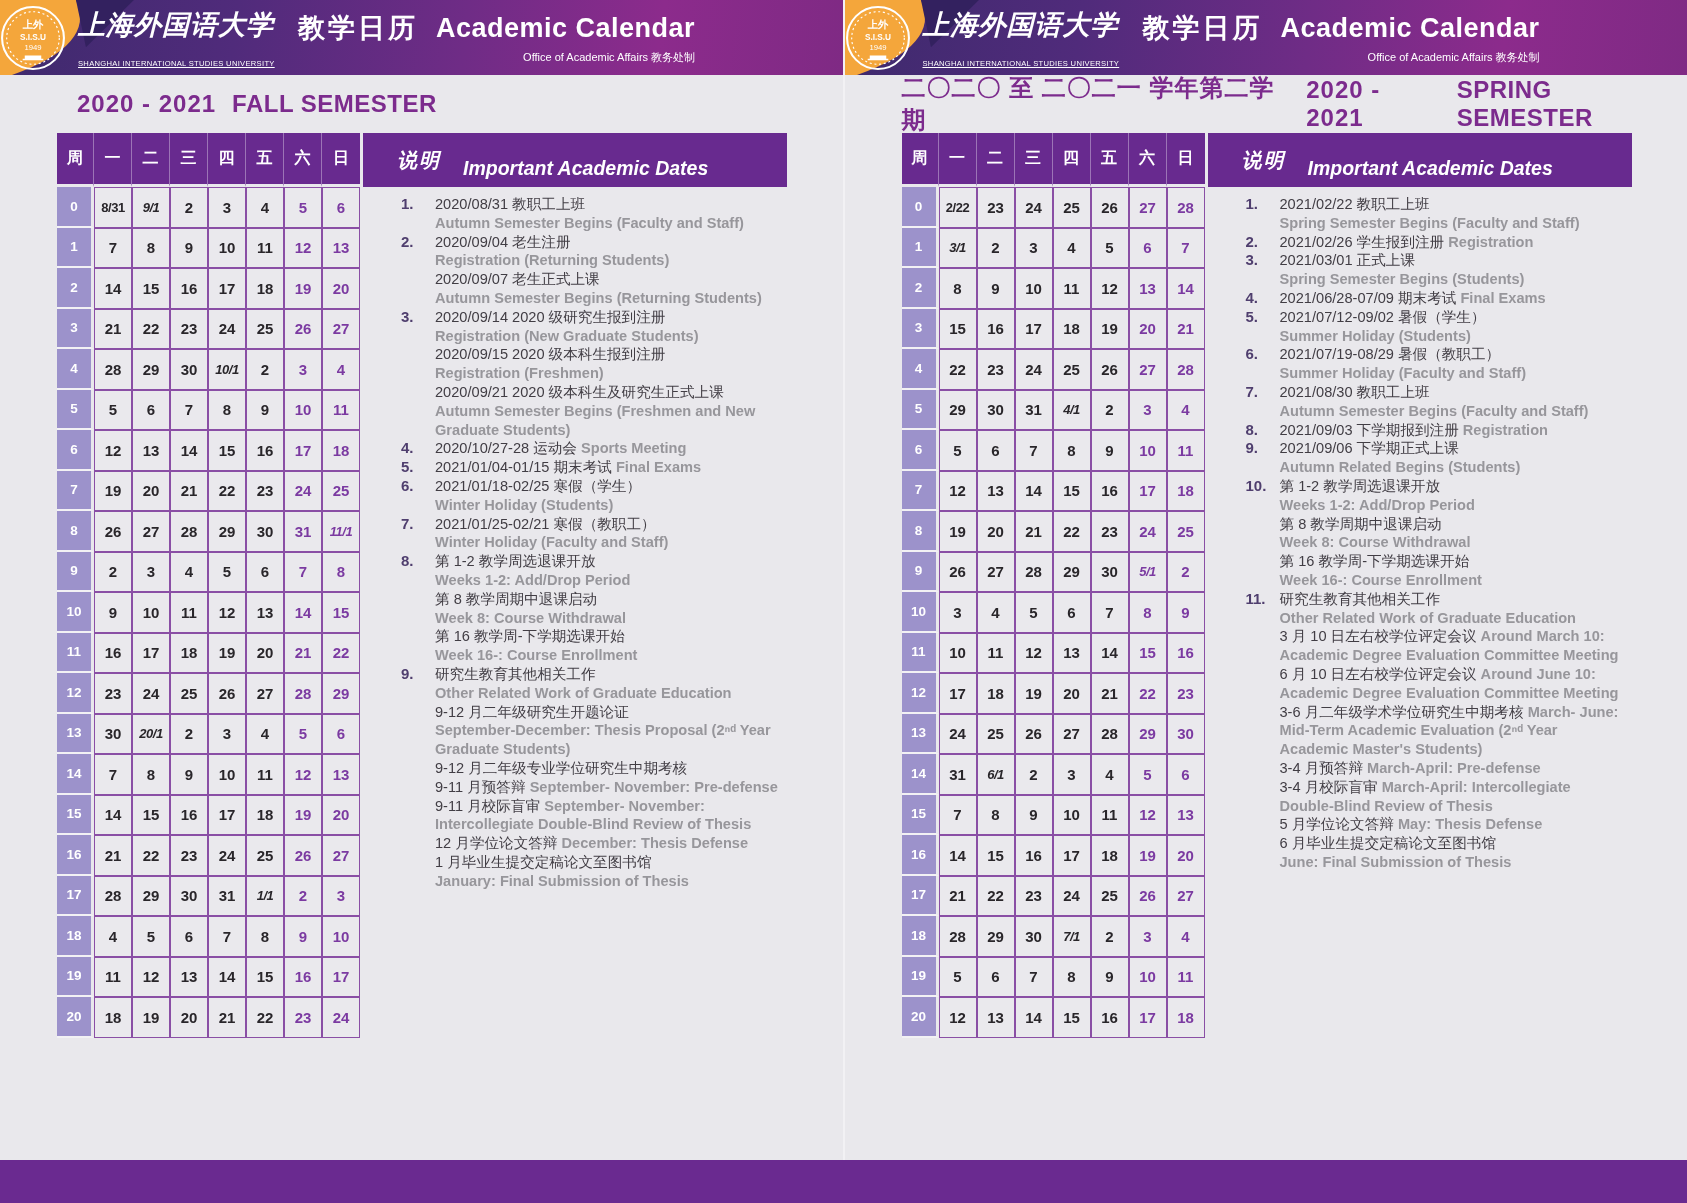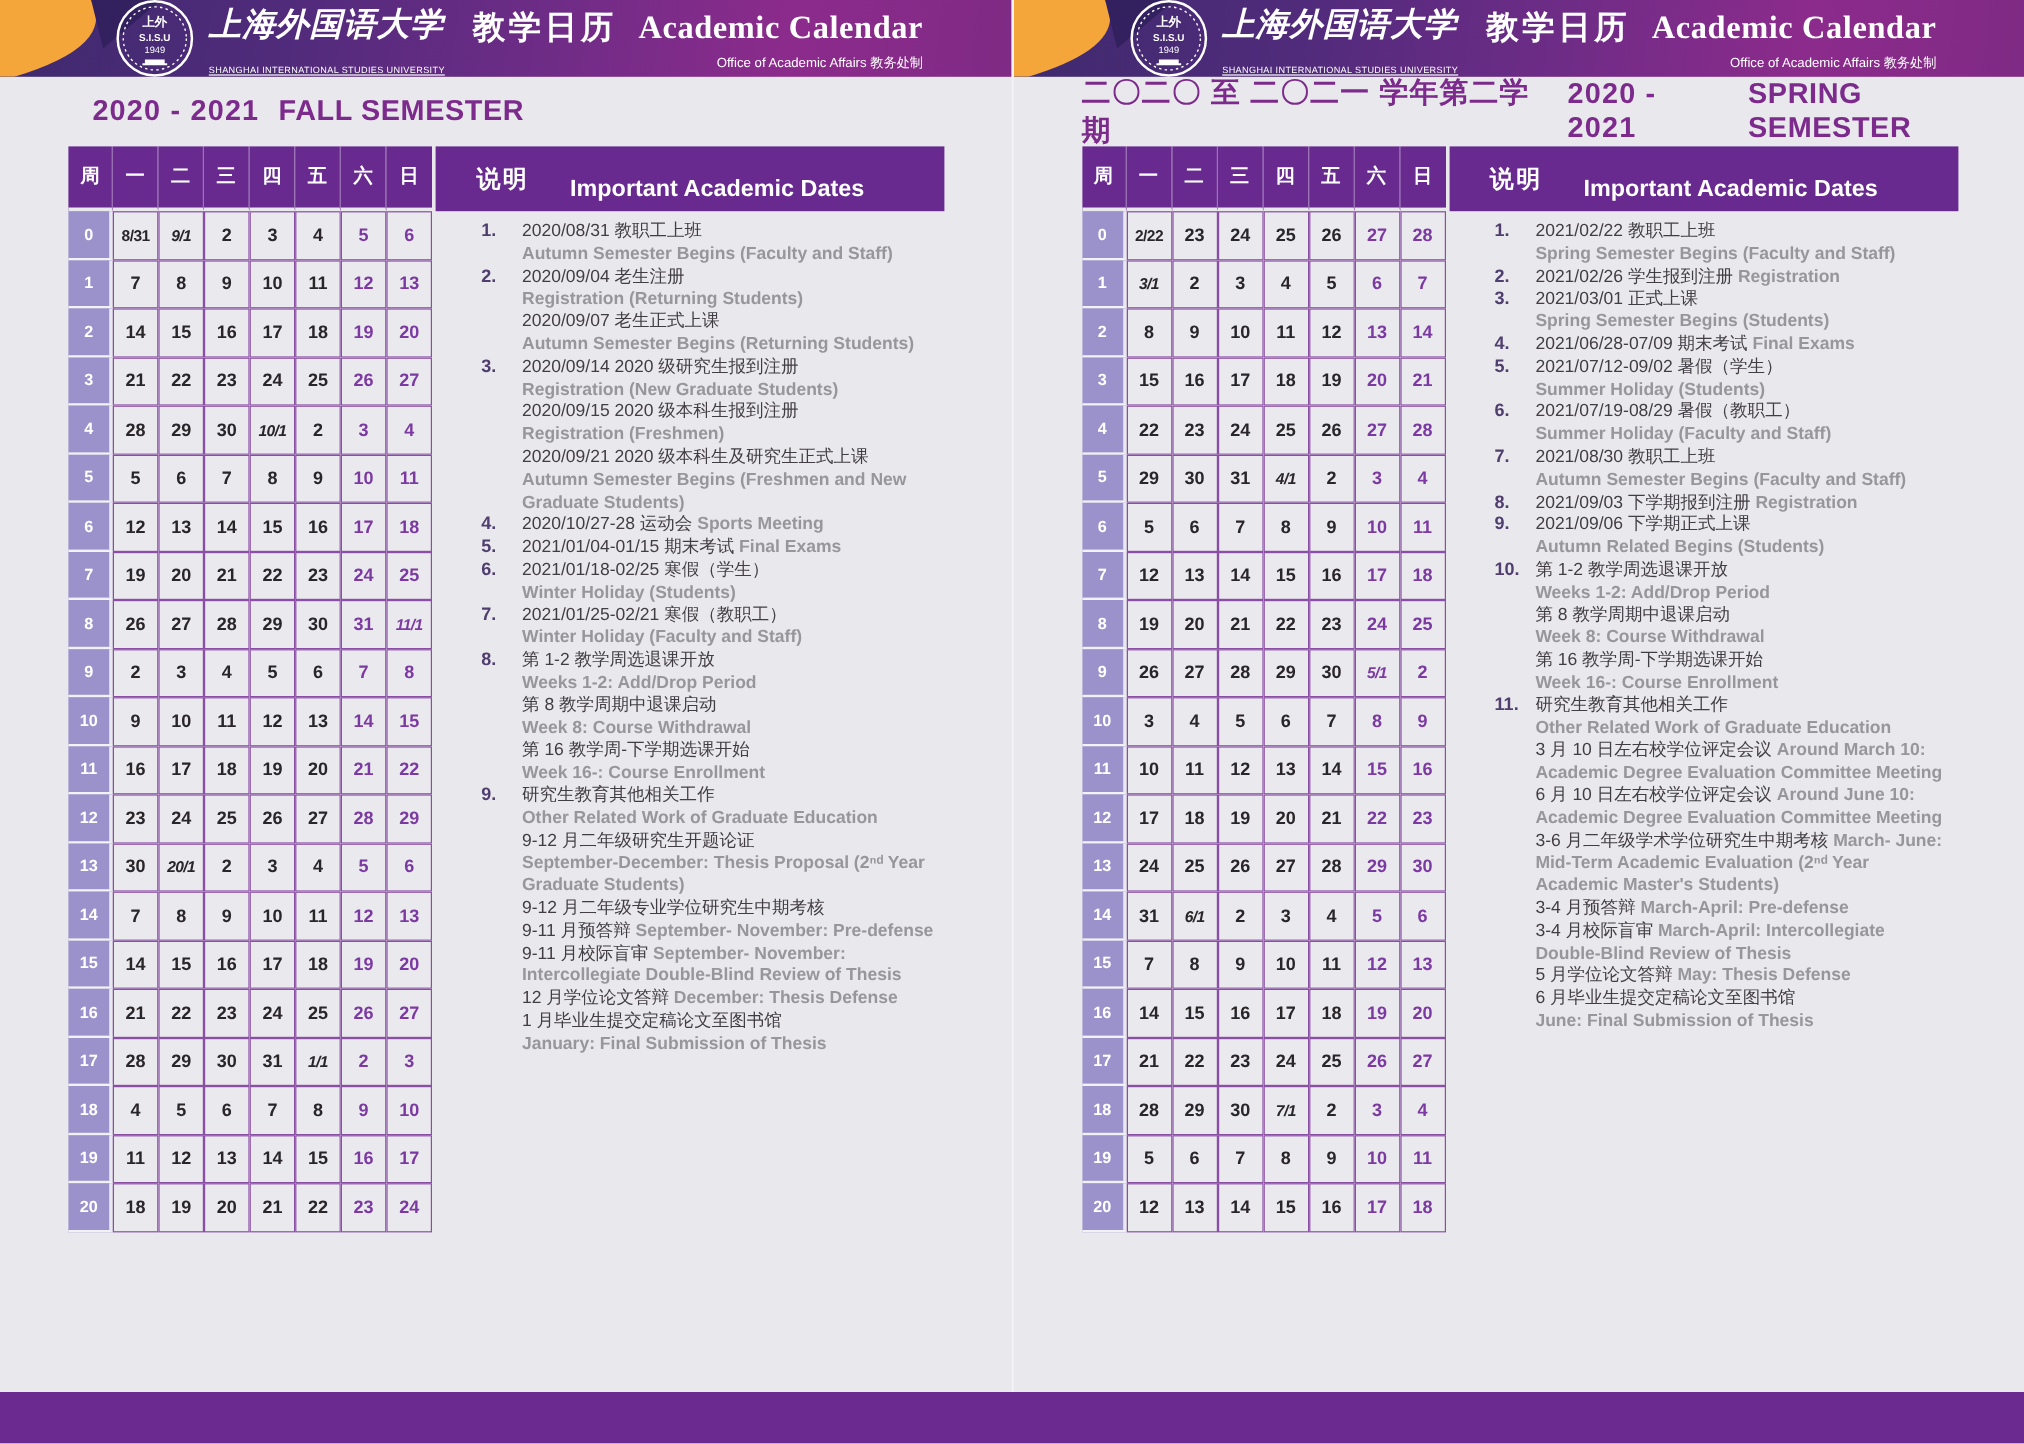--- a/index.html
+++ b/index.html
@@ -3,30 +3,30 @@
 <meta charset="utf-8">
 <style>
   * { margin:0; padding:0; box-sizing:border-box; }
   html,body { width:1687px; height:1203px; overflow:hidden;
     font-family:"Liberation Sans","DejaVu Sans",sans-serif; background:#e9e8ec; }
 
   .panels { display:flex; gap:2px; width:1687px; height:1160px; background:#f2f1f4; }
   .panel { flex:1; background:#e9e8ec; position:relative; overflow:hidden; }
 
   
-  .hdr { position:relative; height:64px;
+  .hdr { position:relative; height:75px;
     background:linear-gradient(97deg,#3e2a6d 0%,#502b7b 28%,#6f2c86 55%,#8c2b8c 78%,#7f2a84 100%);
-    display:flex; align-items:center; padding-left:96px; color:#fff; }
+    display:flex; align-items:center; color:#fff; }
   .hdr-deco { position:absolute; inset:0; width:100%; height:100%; }
   .seal { width:66px; height:66px; flex:none; position:relative; z-index:2; }
   .univ { margin-left:12px; z-index:2; width:176px; flex:none; }
   .univ-cn { font-size:27px; font-weight:bold; font-style:italic; letter-spacing:1px; white-space:nowrap; }
   .univ-en { font-size:7.6px; letter-spacing:.3px; margin-top:16px; white-space:nowrap;text-decoration:underline; }
   .cal-title { margin-left:44px; z-index:2; }
-  .cal-row { display:flex; align-items:baseline; gap:18px;font-family:Liberation Serif, serif; }
+  .cal-row { display:flex; align-items:baseline; gap:18px; }
   .cal-cn { font-size:27px; font-weight:bold; letter-spacing:3px; }
   .cal-en { font-size:27px; font-weight:bold; letter-spacing:.5px; }
   .office { font-size:11px; text-align:right; margin-top:4px; }
 
   
   .sem-title { height:58px; display:flex; align-items:center; padding-left:57px;
     color:#7c2b8d; font-weight:bold; }
   .sem-cn { font-size:24px; letter-spacing:1px; }
   .sem-year { font-size:24px; margin-left:20px; letter-spacing:1px; }
   .sem-en { font-size:24px; margin-left:16px; letter-spacing:.5px; }
@@ -42,21 +42,21 @@
   td { height:40.5px; text-align:center; vertical-align:middle; }
   td.wk { background:#9c92cb; color:#fff; font-weight:bold; font-size:13.5px;
     border-bottom:2px solid #f2f1f4; border-right:3px solid #e9e8ec; }
   td.dc { background:#eae9ed; border:1px solid #8a4fa5; color:#29262a; font-weight:bold; font-size:15px; }
   td.dc.we { color:#7b3aa1; }
   td.dc.mi { font-style:italic; }
   td.dc.sm { font-size:13px; letter-spacing:-.5px; }
 
   .notes { width:424px; flex:none; }
   .notes-hdr { height:54px; background:#682a8f; color:#fff; display:flex; align-items:center;
-    padding-left:34px; gap:34px; margin-bottom:8px; }
+    padding-left:34px; gap:22px; margin-bottom:8px;font-style:italic; }
   .nh-cn { font-size:20px; font-weight:bold; letter-spacing:2px; }
   .nh-en { font-size:19.5px; font-weight:bold;margin-top:16px; }
   .notes-list { padding-left:38px; padding-right:4px; }
   .note { display:flex; }
   .nnum { width:34px; flex:none; font-weight:bold; color:#4f3e6e; font-size:15px; line-height:18.8px; }
   .nbody { flex:1; }
   .nline { font-size:14.6px; line-height:18.8px; }
   .nb { color:#413d44; font-weight:normal; }
   .ng { color:#97969b; font-weight:bold; }
 

